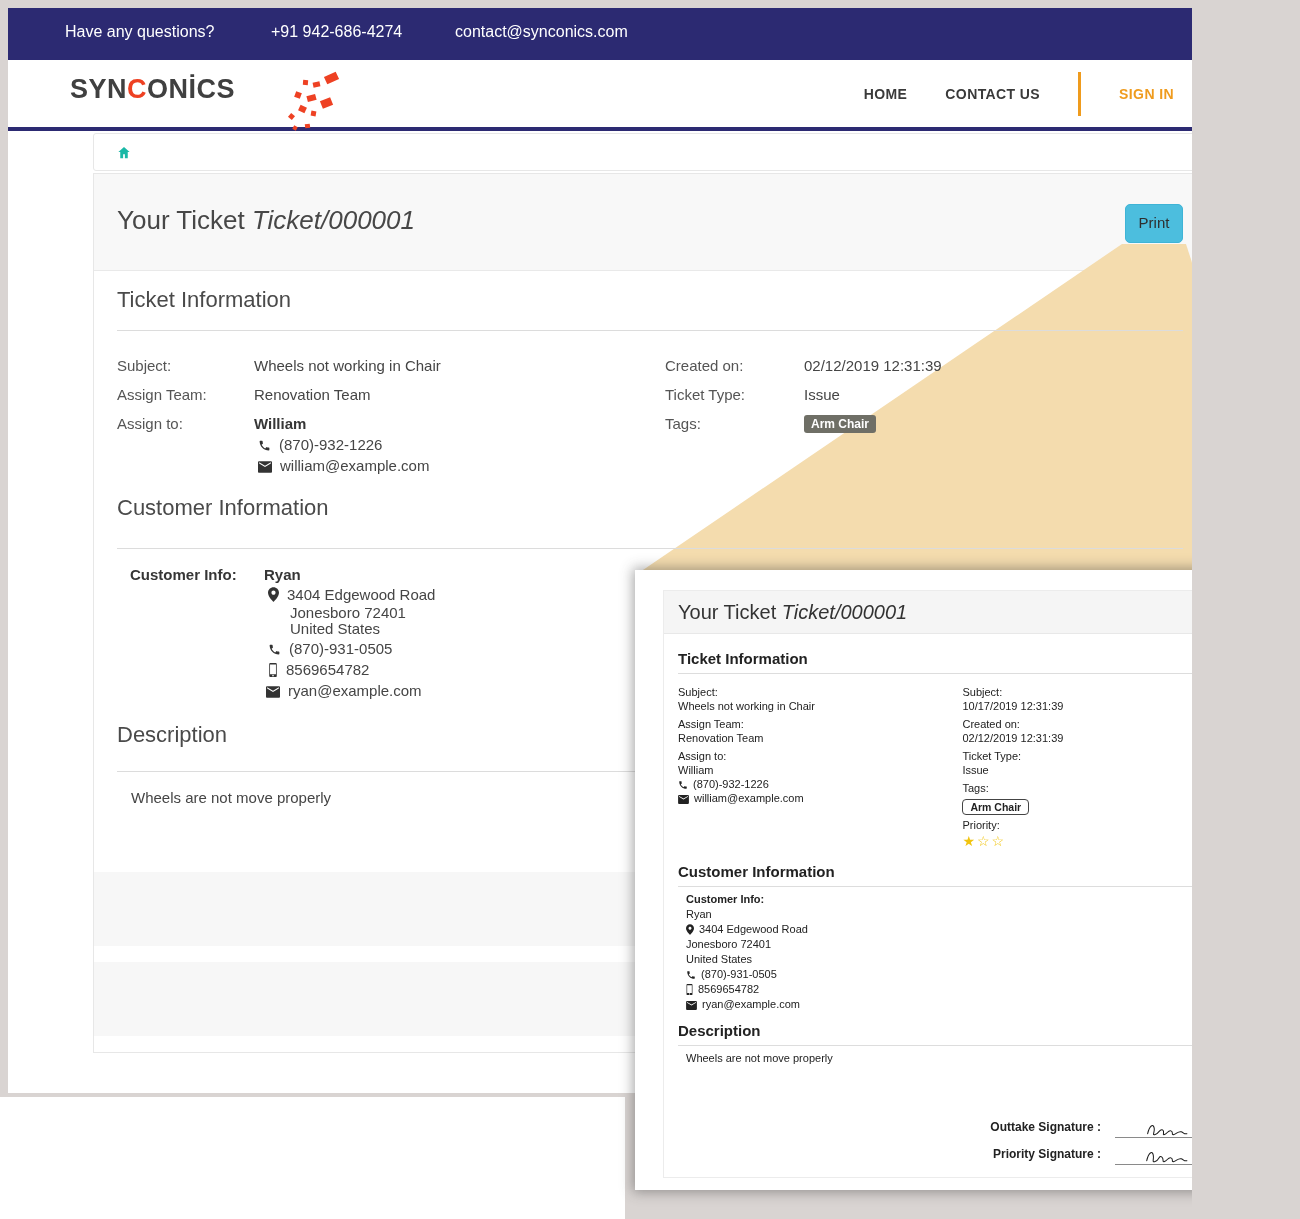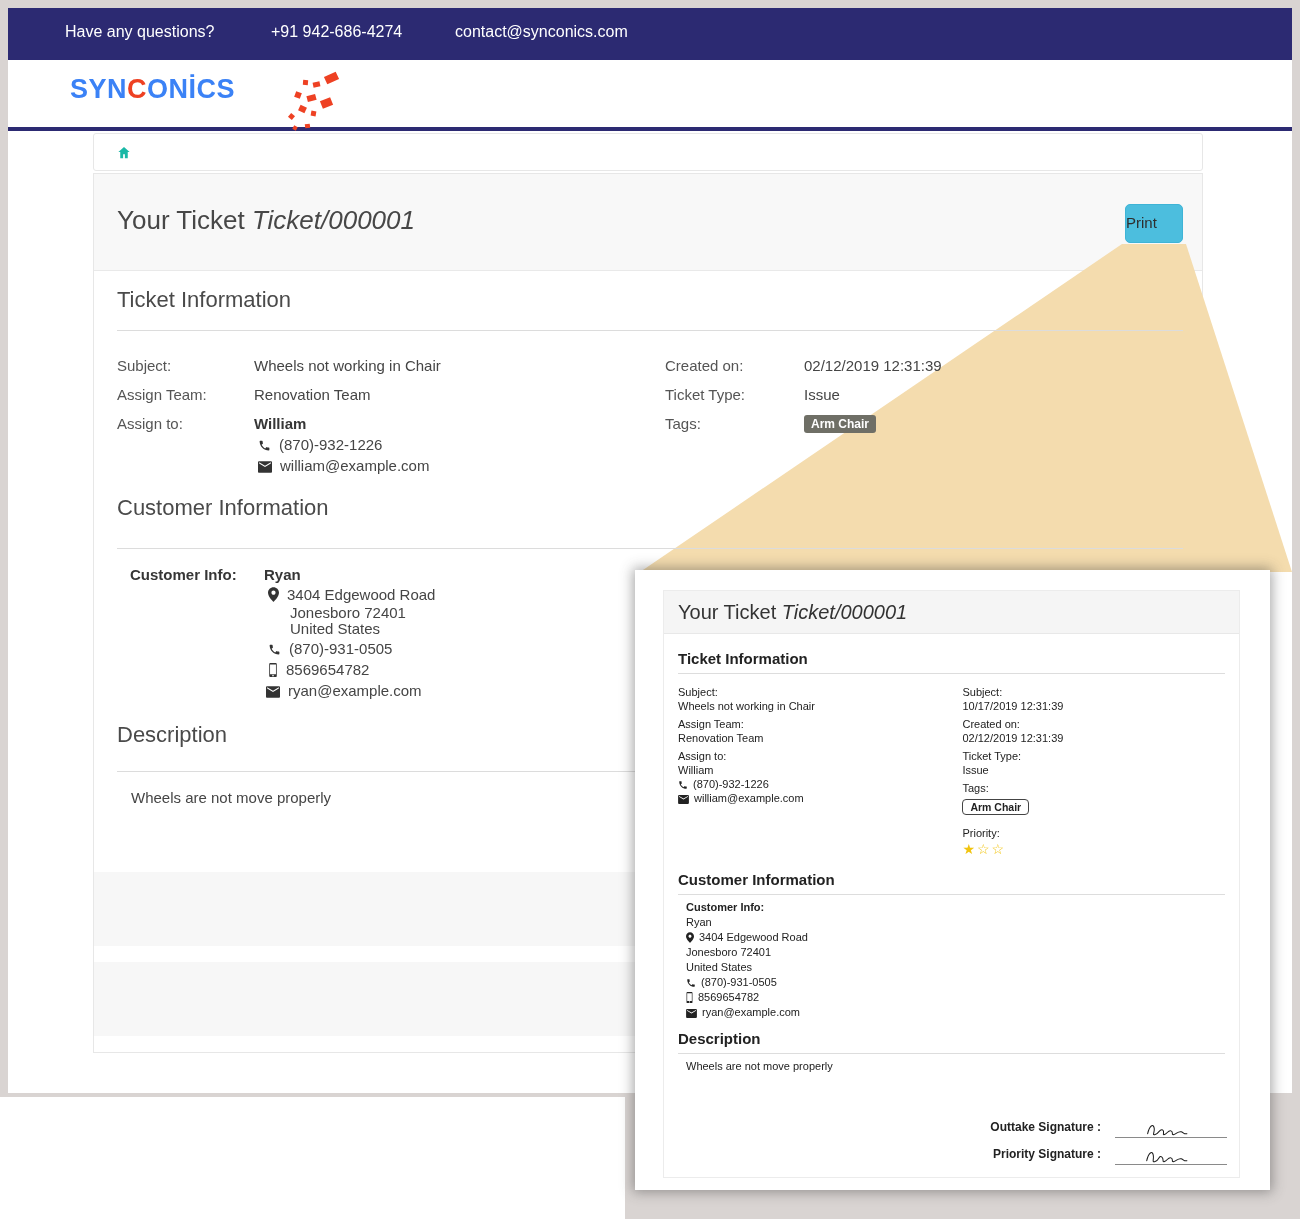--- a/index.html
+++ b/index.html
@@ -1,41 +1,41 @@
 <!DOCTYPE html>
 <html><head>
 <meta charset="utf-8">
 <style>
   html,body{margin:0;padding:0;background:#d9d4d2;font-family:"Liberation Sans",sans-serif;}
-  #canvas{position:relative;width:1300px;height:1219px;background:#d9d4d2;overflow:hidden;}
+  #canvas{position:relative;width:1192px;height:1219px;background:#d9d4d2;overflow:hidden;}
 
   
   .page{position:absolute;left:8px;top:8px;width:1284px;height:1085px;background:#fff;}
   .topbar{position:absolute;left:0;top:0;width:100%;height:52px;background:#2c2a72;}
   .topbar span{position:absolute;top:15px;color:#fff;font-size:16px;}
   .hdr{position:absolute;left:0;top:52px;width:100%;height:67px;background:#fff;border-bottom:4px solid #2c2a72;}
   .logo{position:absolute;left:62px;top:14px;font-size:27px;font-weight:800;letter-spacing:.5px;cursor:pointer;}
-  .logo .b{color:#3b82f6;} .logo .r{color:#ee4123;}
+  .logo .b{color:#404040;} .logo .r{color:#ee4123;}
   .confetti{position:absolute;left:205px;top:-6px;width:70px;height:70px;}
   .confetti i{position:absolute;background:#ee4123;display:block;}
   .nav{position:absolute;right:118px;top:0;height:67px;display:flex;align-items:center;gap:38px;}
   .nav .lnk{font-size:14px;font-weight:700;color:#3a3a3a;letter-spacing:.4px;cursor:pointer;}
   .nav .sep{width:3px;height:44px;background:#ef9b1d;}
   .nav .signin{color:#ef9b1d;font-size:14px;font-weight:700;letter-spacing:.4px;cursor:pointer;}
 
   
   .crumb{position:absolute;left:93px;top:133px;width:1110px;height:38px;background:#fff;border:1px solid #e7e7e7;border-radius:3px;box-sizing:border-box;}
   .crumb svg{position:absolute;left:22px;top:11px;}
 
   
   .panel{position:absolute;left:93px;top:173px;width:1110px;height:880px;background:#fff;border:1px solid #e7e7e7;box-sizing:border-box;}
   .panel .phead{position:absolute;left:0;top:0;width:100%;height:97px;background:#f8f8f8;border-bottom:1px solid #e9e9e9;box-sizing:border-box;}
   .ptitle{position:absolute;left:23px;top:31px;font-size:26px;color:#474747;z-index:6;}
   .ptitle em{font-style:italic;}
-  .printbtn{position:absolute;right:19px;top:30px;width:56px;height:37px;background:#4cbede;border:1px solid #3fb4d6;border-radius:5px;color:#2e2e2e;font-size:15px;text-align:left;line-height:35px;cursor:pointer;z-index:6;}
+  .printbtn{position:absolute;right:19px;top:30px;width:56px;height:37px;background:#4cbede;border:1px solid #3fb4d6;border-radius:5px;color:#2e2e2e;font-size:15px;text-align:center;line-height:35px;cursor:pointer;z-index:6;}
   .h2{position:absolute;font-size:22px;font-weight:400;color:#4a4a4a;z-index:6;}
   .rule{position:absolute;left:23px;width:1066px;height:0;border-top:1px solid #dcdcdc;z-index:6;}
   .lbl15{position:absolute;font-size:15px;color:#555;z-index:6;}
   .val15{position:absolute;font-size:15px;color:#454545;z-index:6;}
   .bold{font-weight:700;color:#363636;}
   .ic{display:inline-block;vertical-align:-2px;margin-right:8px;}
   .tagbadge{position:absolute;z-index:6;background:#6f6f66;color:#fff;font-size:12px;font-weight:700;padding:2px 7px;border-radius:3px;}
   .grayrow{position:absolute;left:0;width:1108px;height:74px;background:#f7f7f7;z-index:6;}
 
   
@@ -89,20 +89,26 @@
           <i style="left:36px;top:43px;width:5px;height:5px;transform:rotate(10deg);"></i>
           <i style="left:20px;top:24px;width:6px;height:6px;transform:rotate(20deg);"></i>
           <i style="left:32px;top:27px;width:9px;height:6px;transform:rotate(-15deg);"></i>
           <i style="left:46px;top:31px;width:11px;height:8px;transform:rotate(-22deg);"></i>
           <i style="left:28px;top:12px;width:5px;height:5px;transform:rotate(5deg);"></i>
           <i style="left:38px;top:14px;width:7px;height:5px;transform:rotate(-12deg);"></i>
           <i style="left:50px;top:6px;width:13px;height:8px;transform:rotate(-25deg);"></i>
           <i style="left:18px;top:58px;width:4px;height:4px;transform:rotate(30deg);"></i>
           <i style="left:30px;top:56px;width:5px;height:4px;transform:rotate(-8deg);"></i>
         </span>
+      </div>
+      <div class="nav">
+        <span class="lnk">HOME</span>
+        <span class="lnk">CONTACT US</span>
+        <span class="sep"></span>
+        <span class="signin">SIGN IN</span>
       </div>
     </div>
   </div>
 
   <div class="crumb">
     <svg width="16" height="15" viewBox="0 0 24 24">
       <path d="M12 3l9 8.2h-3V21h-4.6v-6.4h-2.8V21H6v-9.8H3L12 3z" fill="#19b8a6"></path>
     </svg>
   </div>
 
@@ -212,21 +218,21 @@
           </div>
           <div class="c2">
             <div class="lbl">Subject:</div>
             <div class="val">10/17/2019 12:31:39</div>
             <div class="lbl">Created on:</div>
             <div class="val">02/12/2019 12:31:39</div>
             <div class="lbl">Ticket Type:</div>
             <div class="val">Issue</div>
             <div class="lbl">Tags:</div>
             <div><span class="pptag">Arm Chair</span></div>
-            <div class="lbl" style="margin-top:10px;">Priority:</div>
+            <div class="lbl" style="margin-top:2px;">Priority:</div>
             <div class="stars">★☆☆</div>
           </div>
         </div>
 
         <h3 style="margin-top:14px;">Customer Information</h3>
         <div class="hr"></div>
         <div class="cline" style="font-weight:700;">Customer Info:</div>
         <div class="cline">Ryan</div>
         <div class="cline">
           <svg class="icn" width="8" height="11" viewBox="0 0 24 32">

